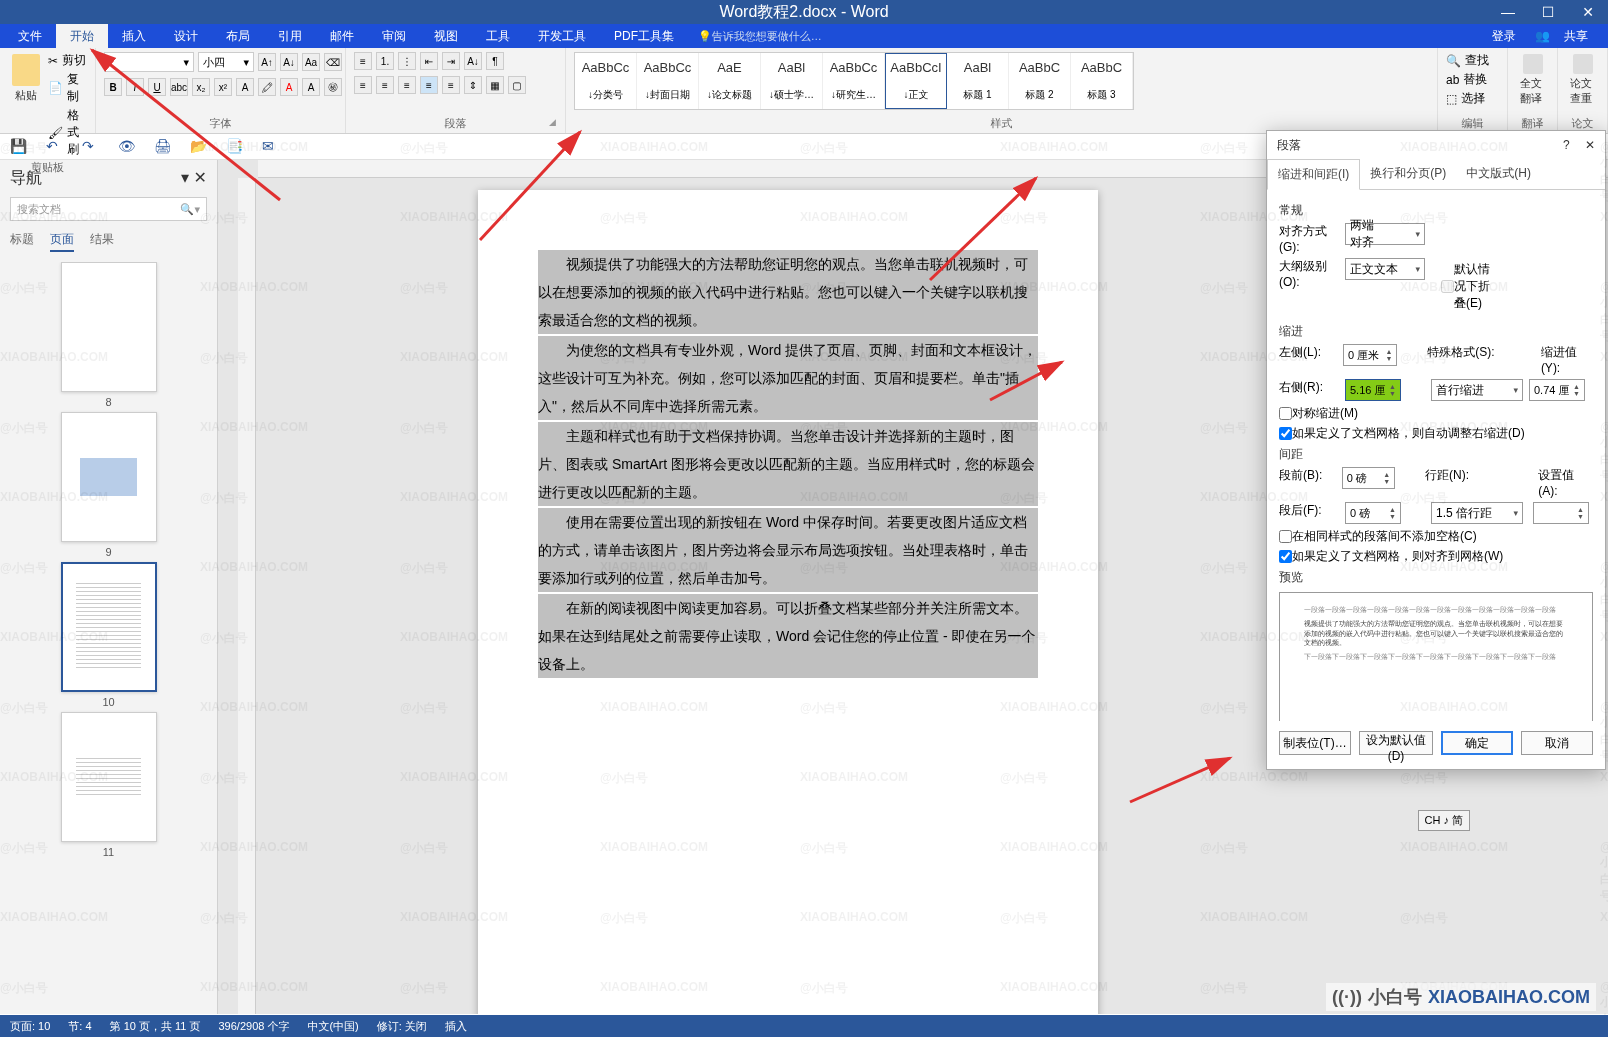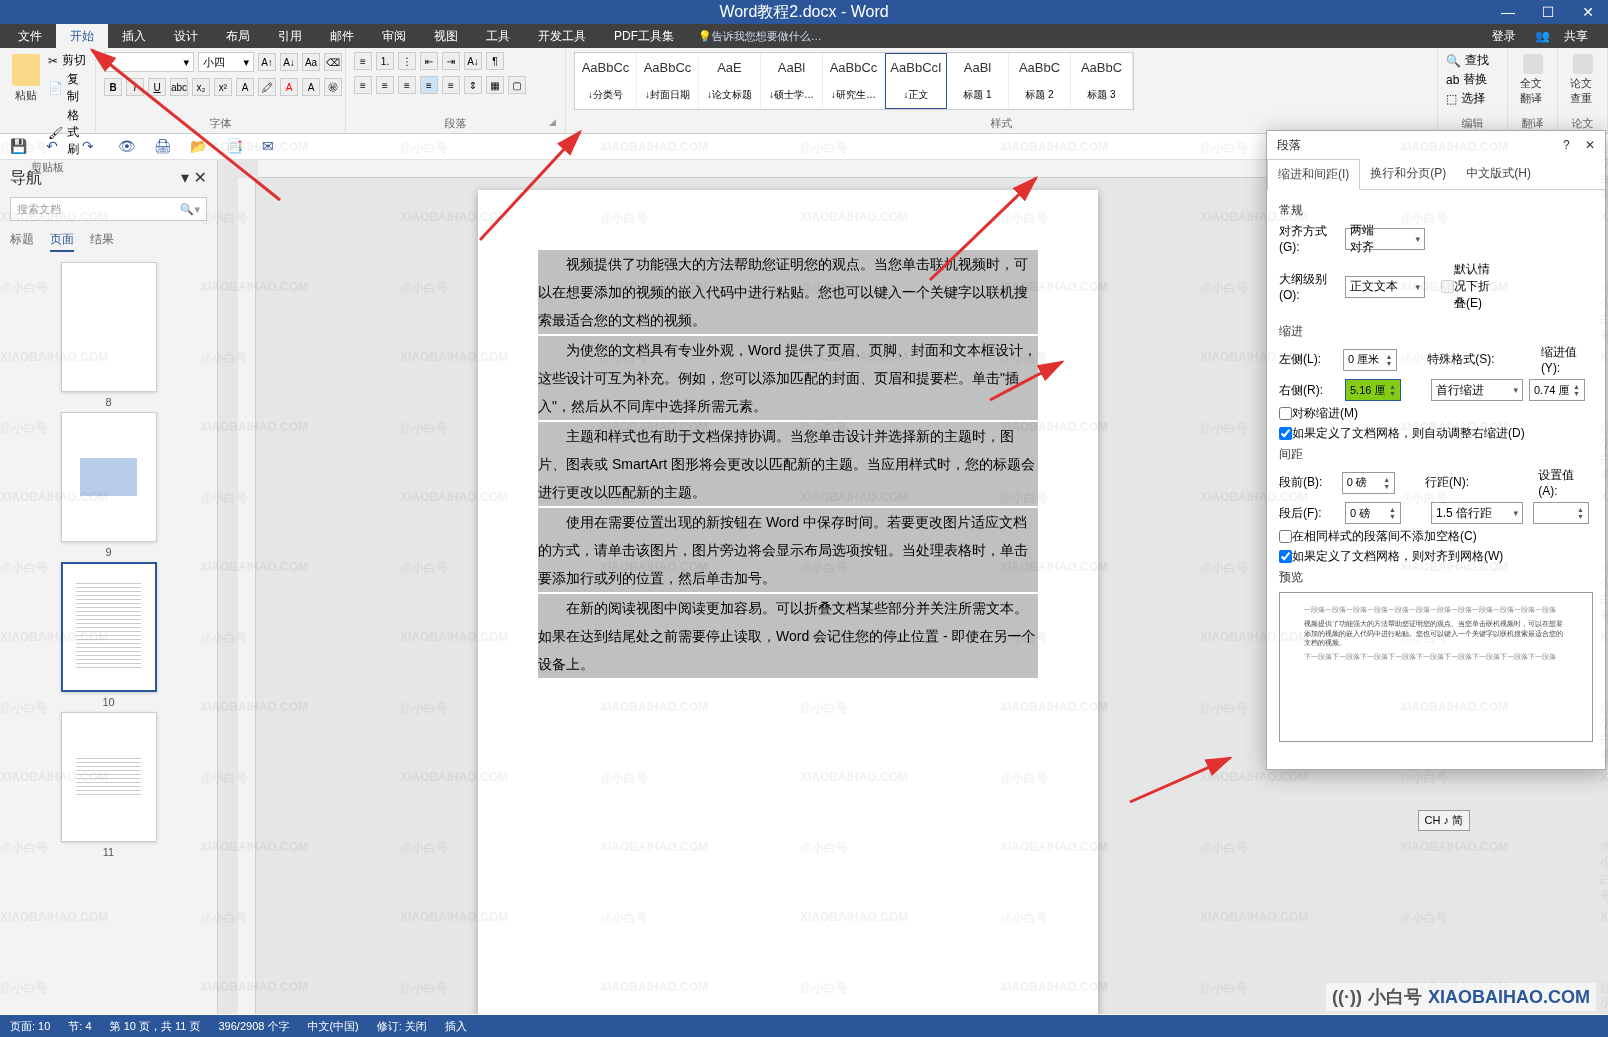--- a/index.html
+++ b/index.html
@@ -5,21 +5,21 @@
 * { box-sizing: border-box; margin: 0; padding: 0; font-family: "Microsoft YaHei", sans-serif; }
 body { width: 1608px; height: 1037px; background: #fff; overflow: hidden; position: relative; font-size: 12px; }
 
 
 .titlebar { height: 24px; background: #2b579a; color: #fff; display: flex; align-items: center; position: relative; }
 .titlebar .doc-title { position: absolute; left: 50%; transform: translateX(-50%); font-size: 16px; }
 .titlebar .win-controls { position: absolute; right: 0; display: flex; }
 .titlebar .win-controls span { width: 40px; text-align: center; font-size: 14px; }
 
 
-.menubar { height: 24px; background: #404040; color: #fff; display: flex; align-items: stretch; padding-left: 4px; }
+.menubar { height: 24px; background: #1d4ed8; color: #fff; display: flex; align-items: stretch; padding-left: 4px; }
 .menubar .tab { padding: 0 14px; display: flex; align-items: center; font-size: 12px; cursor: pointer; }
 .menubar .tab.active { background: #f3f3f3; color: #2b579a; }
 .menubar .tellme { margin-left: 10px; color: #cbd9ee; font-size: 11px; display: flex; align-items: center; }
 .menubar .right-items { margin-left: auto; display: flex; align-items: center; }
 .menubar .right-items span { padding: 0 10px; }
 
 
 .ribbon { height: 86px; background: #f3f3f3; border-bottom: 1px solid #d0d0d0; display: flex; position: relative; }
 .ribbon-group { border-right: 1px solid #e0e0e0; padding: 4px 8px 2px 8px; display: flex; flex-direction: column; justify-content: space-between; }
 .group-label { text-align: center; font-size: 11px; color: #666; padding-top: 2px; }
@@ -63,21 +63,21 @@
 .page p { font-size: 14px; line-height: 2; background: #c0c0c0; color: #000; margin-bottom: 2px; text-indent: 2em; }
 
 
 .dialog { position: absolute; top: 130px; right: 2px; width: 340px; height: 640px; background: #fff; border: 1px solid #aaa; box-shadow: 0 4px 20px rgba(0,0,0,.3); display: flex; flex-direction: column; font-size: 12px; }
 .dialog-title { height: 28px; display: flex; align-items: center; justify-content: space-between; padding: 0 10px; color: #333; }
 .dialog-tabs { display: flex; border-bottom: 1px solid #ccc; }
 .dialog-tabs span { padding: 6px 10px; cursor: pointer; color: #444; }
 .dialog-tabs span.active { border: 1px solid #ccc; border-bottom: 1px solid #fff; margin-bottom: -1px; background: #fff; }
 .dialog-body { flex: 1; padding: 8px 12px; overflow: auto; }
 .section-label { font-weight: normal; color: #333; margin: 4px 0; }
-.form-row { display: flex; align-items: center; gap: 6px; margin: 4px 0; }
+.form-row { display: flex; align-items: flex-start; gap: 6px; margin: 4px 0; }
 .form-row label { width: 60px; }
 .combo { height: 22px; border: 1px solid #999; background: #fff; display: flex; align-items: center; justify-content: space-between; padding: 0 4px; min-width: 70px; }
 .combo .arrow { font-size: 9px; color: #555; }
 .spinner { width: 56px; height: 22px; border: 1px solid #999; display: flex; align-items: center; padding: 0 4px; font-size: 11px; justify-content: space-between; }
 .spinner.highlight { background: #84cc16; border-color: #2b579a; }
 .spin-arrows { display: flex; flex-direction: column; font-size: 7px; line-height: 7px; color: #555; }
 .checkbox-row { display: flex; align-items: center; margin: 3px 0; }
 .checkbox-row input { width: 13px; height: 13px; }
 .preview-box { border: 1px solid #999; height: 150px; margin-top: 6px; padding: 12px 24px; font-size: 7px; color: #888; line-height: 1.4; overflow: hidden; }
 .preview-box .sample { color: #444; margin: 4px 0; }
@@ -448,20 +448,26 @@
         <input type="checkbox" checked="" style="">
         <span>如果定义了文档网格，则对齐到网格(W)</span>
       </label>
 
     <div class="section-label">预览</div>
     <div class="preview-box">
       <div>一段落一段落一段落一段落一段落一段落一段落一段落一段落一段落一段落一段落</div>
       <div class="sample">视频提供了功能强大的方法帮助您证明您的观点。当您单击联机视频时，可以在想要添加的视频的嵌入代码中进行粘贴。您也可以键入一个关键字以联机搜索最适合您的文档的视频。</div>
       <div>下一段落下一段落下一段落下一段落下一段落下一段落下一段落下一段落下一段落</div>
     </div>
+  </div>
+  <div class="dialog-buttons">
+    <button class="left-btn">制表位(T)…</button>
+    <button>设为默认值(D)</button>
+    <button class="primary">确定</button>
+    <button>取消</button>
   </div>
 </div>
 
 <div class="ime-badge">CH ♪ 简</div>
 
 <svg class="arrow-svg" width="1608" height="1037">
   <defs>
       <marker id="ah" markerWidth="10" markerHeight="10" refX="8" refY="3" orient="auto">
         <path d="M0,0 L0,6 L9,3 z" fill="#e03030"></path>
       </marker>

